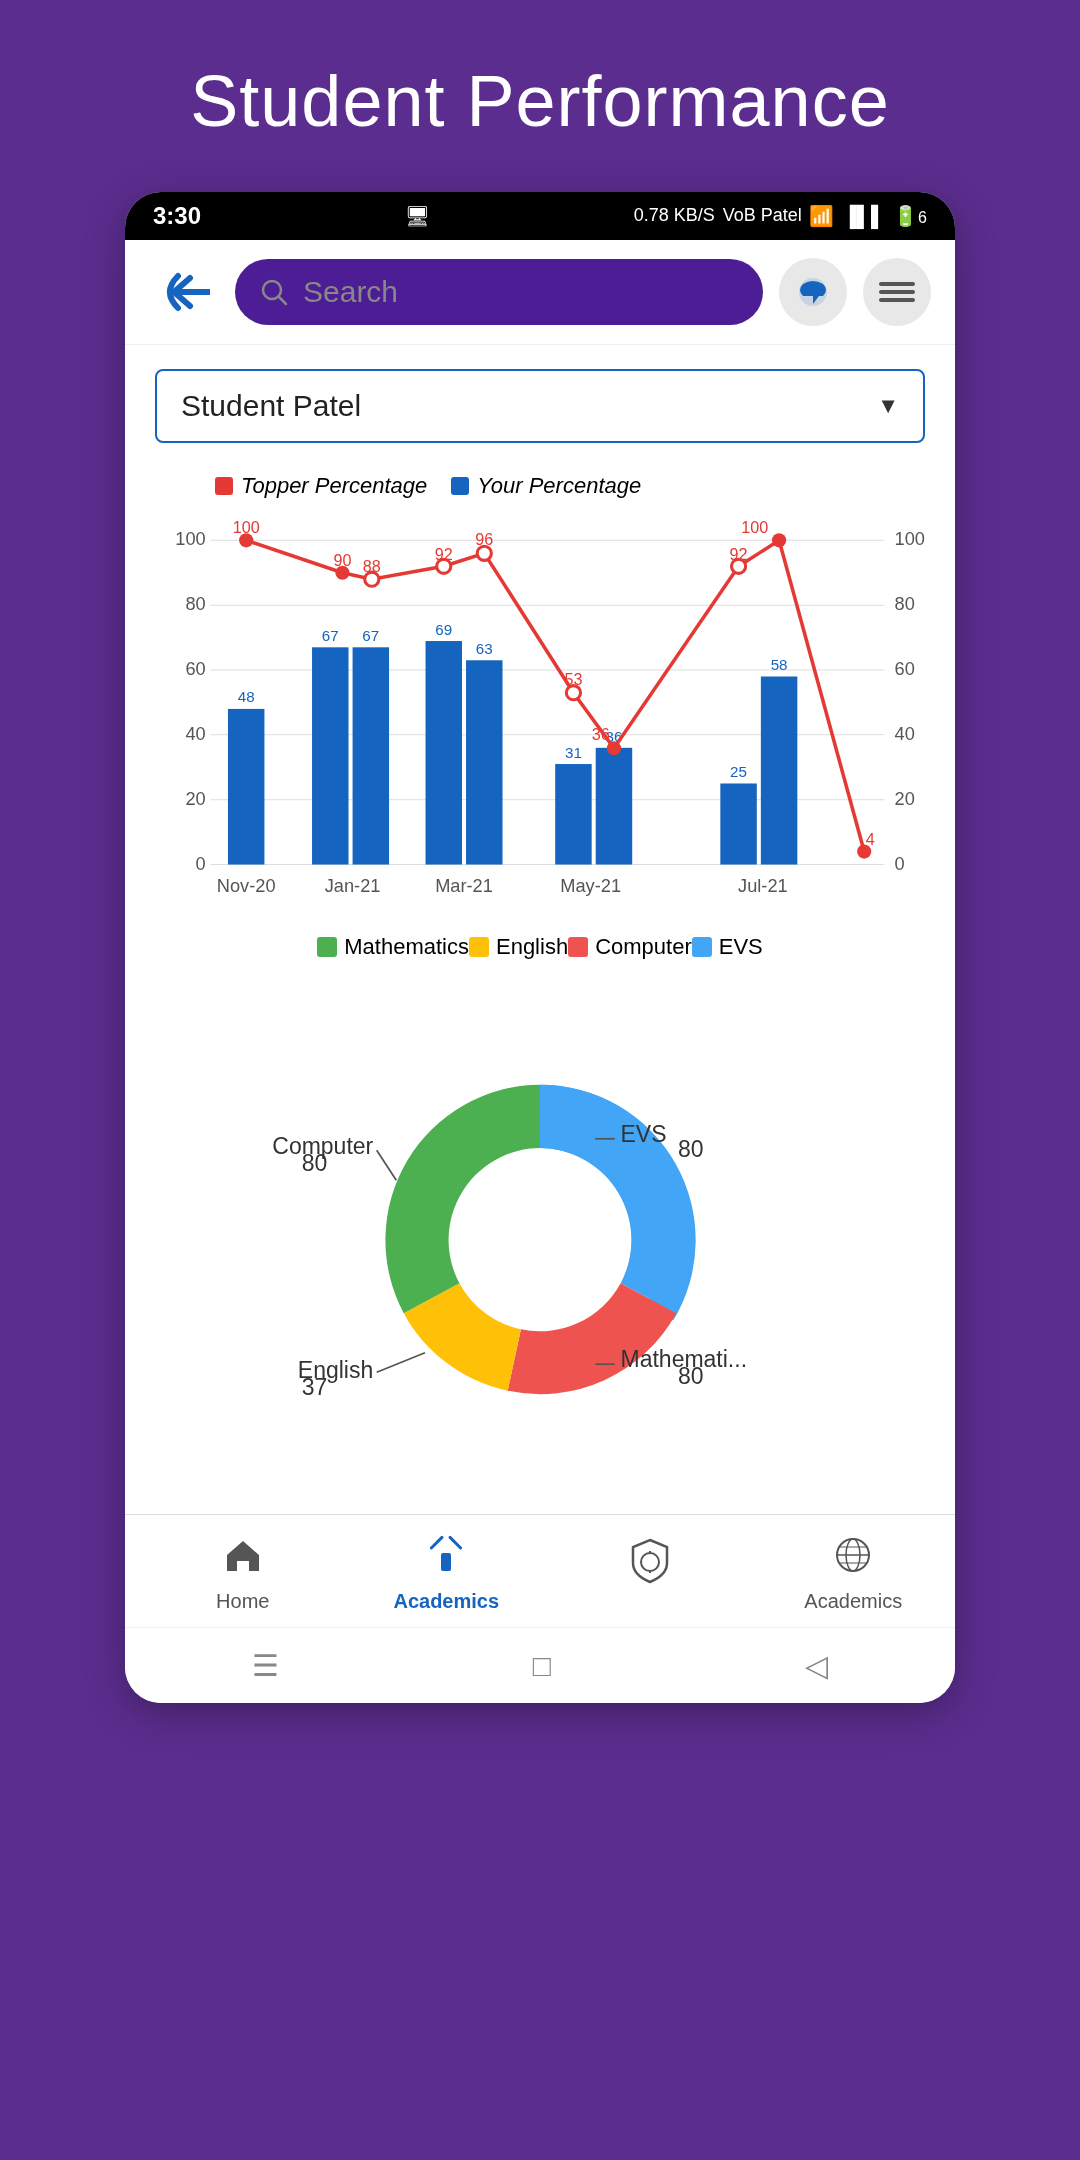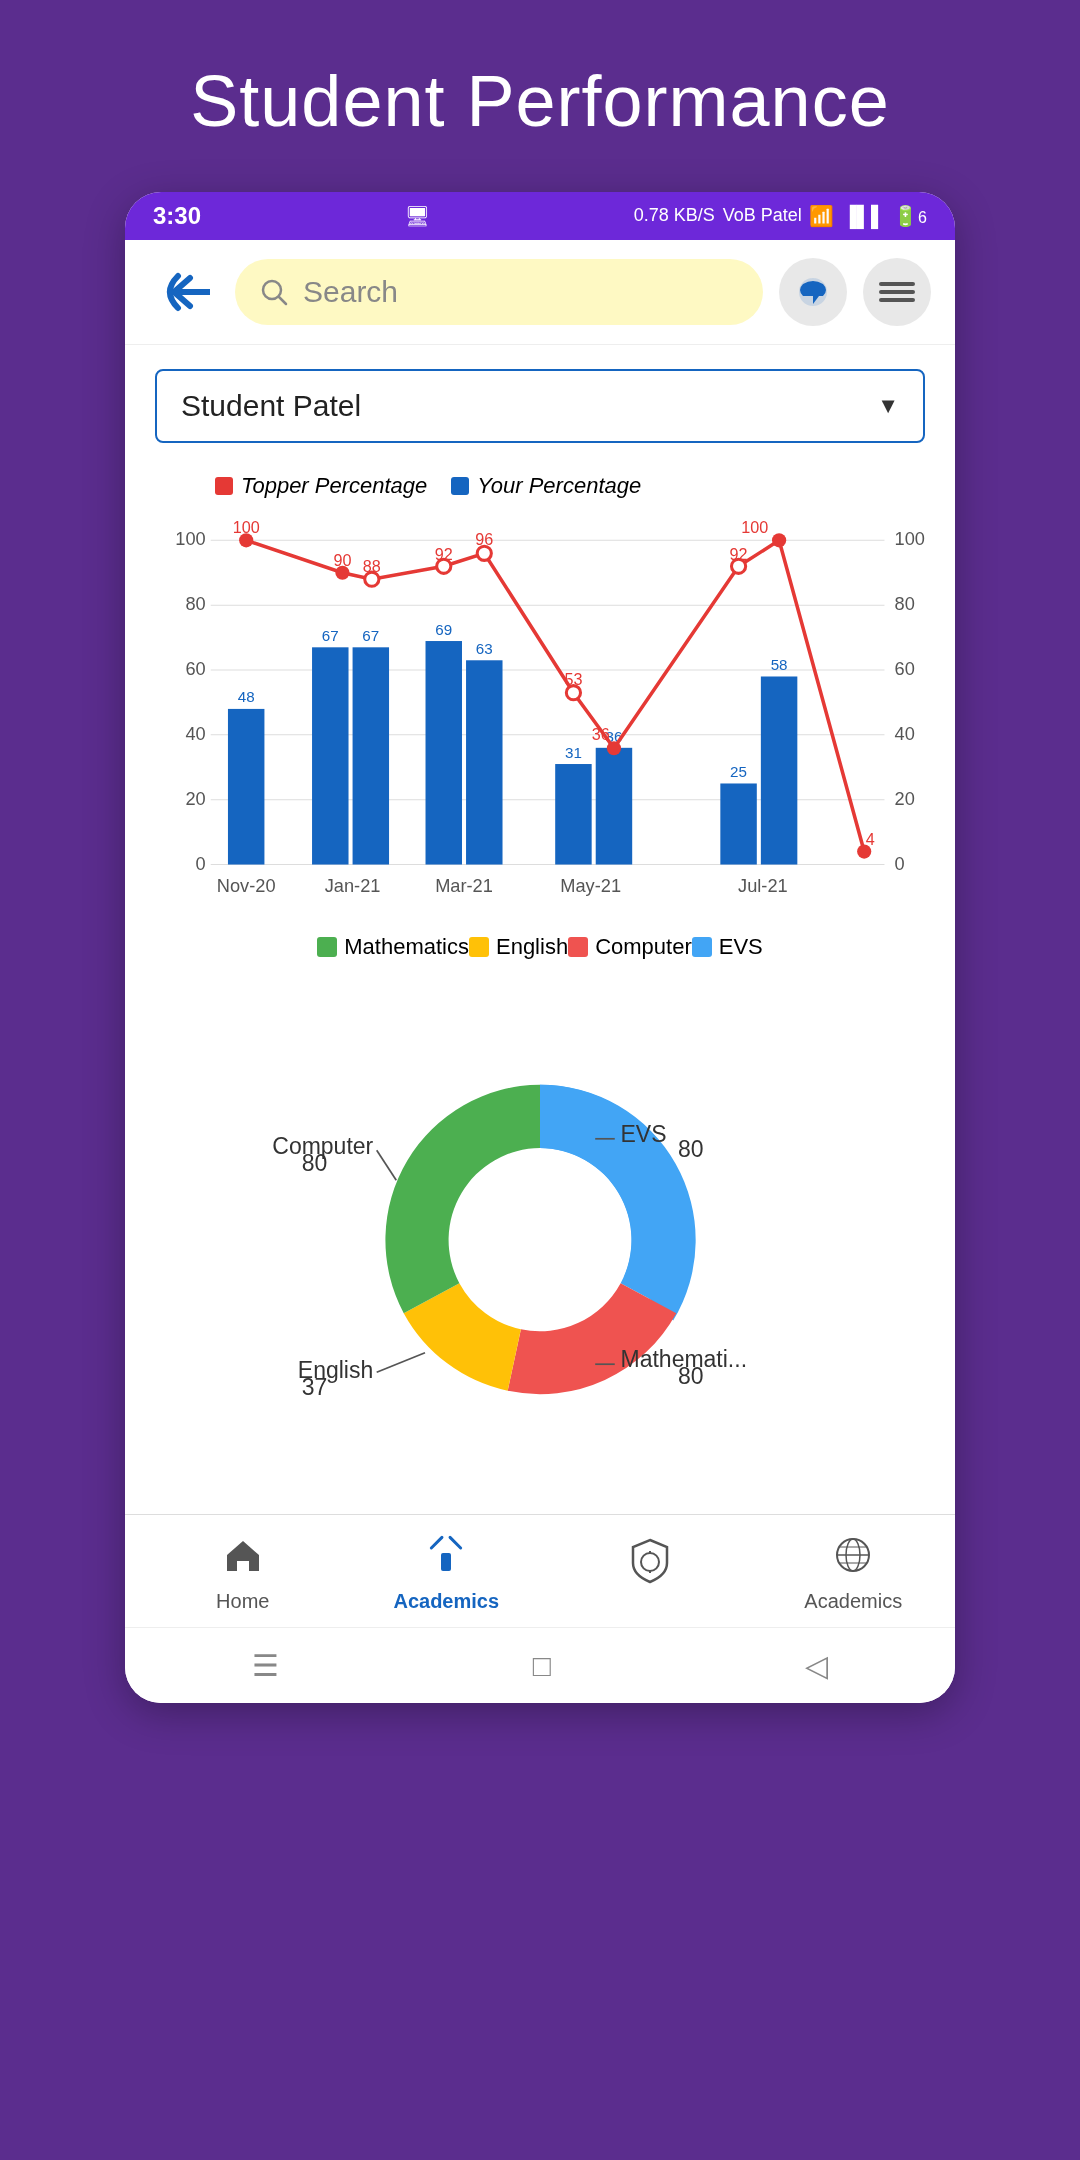--- a/index.html
+++ b/index.html
@@ -25,21 +25,21 @@
     .phone-frame {
       width: 830px;
       background: white;
       border-radius: 36px;
       overflow: hidden;
       box-shadow: 0 10px 40px rgba(0,0,0,0.3);
     }
 
     
     .status-bar {
-      background: #6d28d9;
+      background: #000000;
       display: flex;
       justify-content: space-between;
       align-items: center;
       padding: 10px 28px;
       color: white;
       font-size: 22px;
     }
     .status-time { font-weight: bold; font-size: 24px; }
     .status-right { display: flex; align-items: center; gap: 8px; font-size: 20px; }
 
@@ -57,21 +57,21 @@
       height: 60px;
       display: flex;
       align-items: center;
       justify-content: center;
       cursor: pointer;
     }
 
     .search-box {
       flex: 1;
       height: 66px;
-      background: #fef9c3;
+      background: #4c1d95;
       border-radius: 40px;
       display: flex;
       align-items: center;
       padding: 0 24px;
       gap: 14px;
     }
     .search-text { color: #888; font-size: 30px; }
 
     .icon-btn {
       width: 68px;

